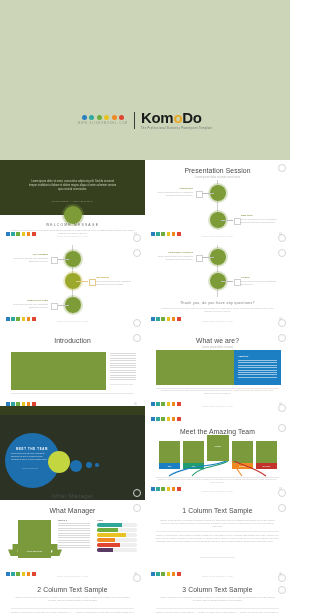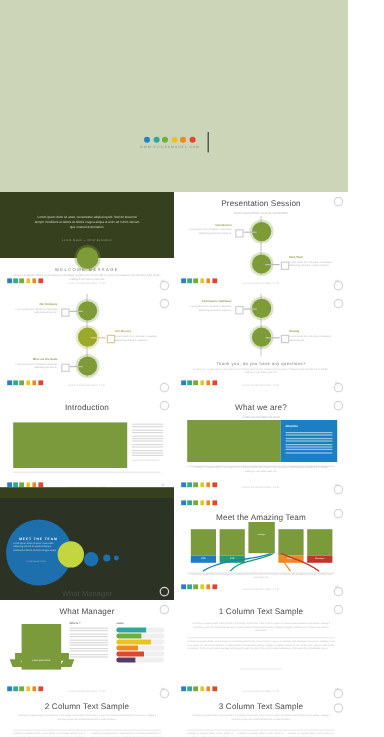--- a/index.html
+++ b/index.html
@@ -214,20 +214,24 @@
           <i style="background:#2a7fc1"></i>
             <i style="background:#2fa89b"></i>
             <i style="background:#6fae3e"></i>
             <i style="background:#e9c321"></i>
             <i style="background:#ef8a22"></i>
             <i style="background:#e0452f"></i>
         </div>
         <div class="logo-url">WWW.SLIDESMODEL.COM</div>
       </div>
       <div class="logo-div"></div>
+      <div class="logo-right">
+        <div class="logo-word"><span>Kom</span><span class="k-o">o</span><span>Do</span></div>
+        <div class="logo-tag">The Professional Business Powerpoint Template</div>
+      </div>
     </div>
   </div>
 
   <div class="grid">
 
     <div class="slide dark">
       <div class="wel-quote">Lorem ipsum dolor sit amet, consectetur adipiscing elit. Sed do eiusmod tempor incididunt ut labore et dolore magna aliqua ut enim ad minim veniam quis nostrud exercitation.</div>
       <div class="wel-by">Lorem Ipsum — Chief Executive</div>
       <div class="wel-white"></div>
       <div class="wel-circle"></div>

